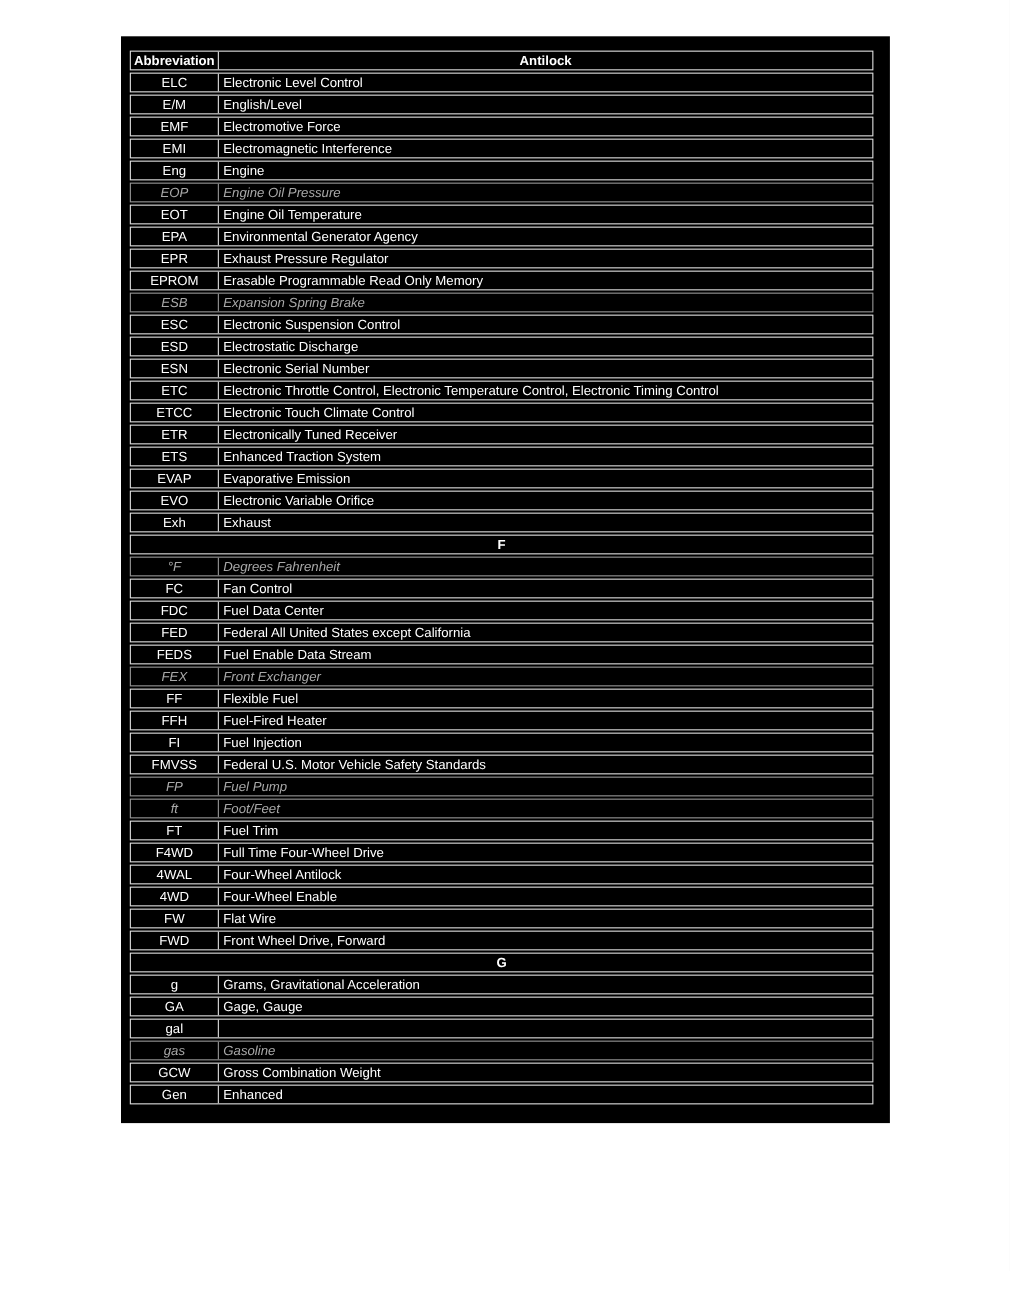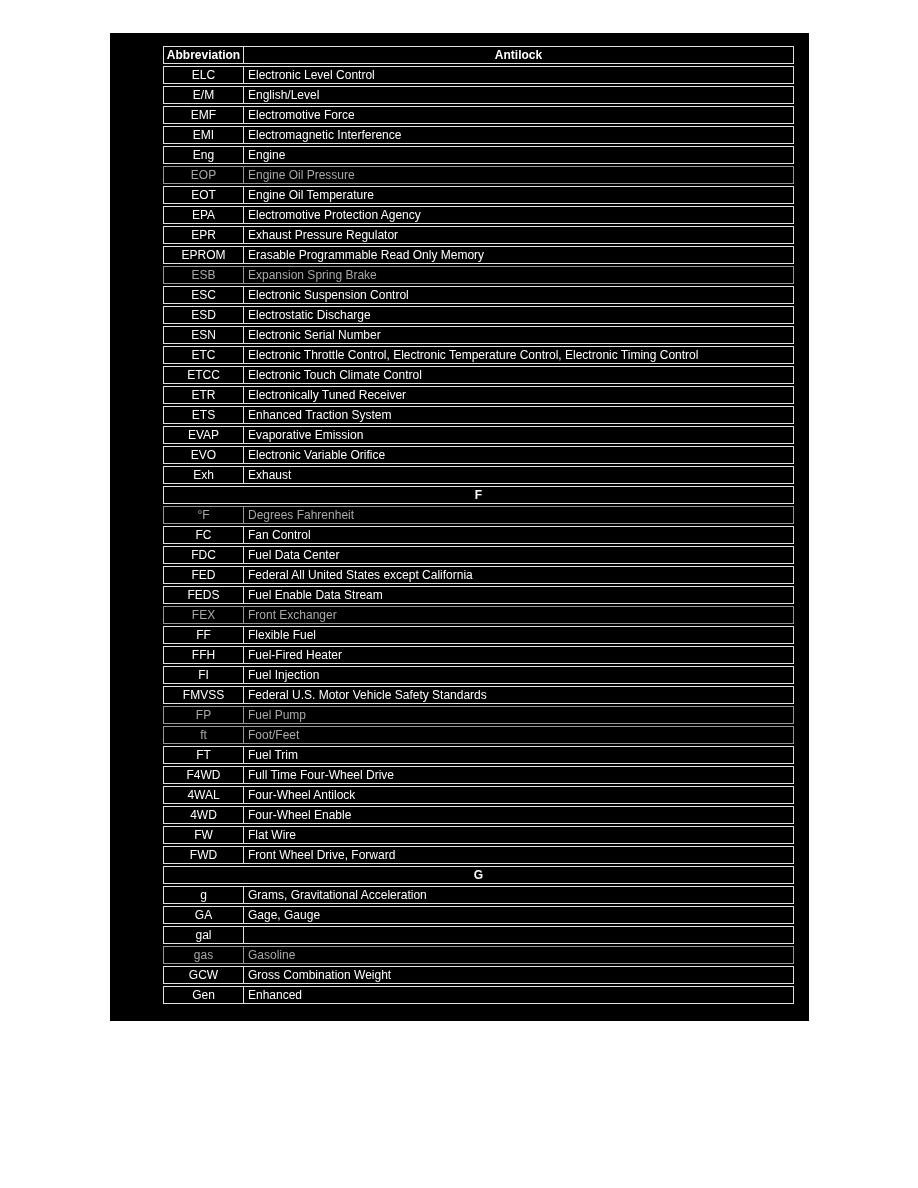--- a/index.html
+++ b/index.html
@@ -28,21 +28,20 @@
   .row {
     display: flex;
     height: 18px;
     margin-bottom: 2px;
     border: 1px solid var(--border, #e0e0e0);
     box-sizing: border-box;
     color: var(--text, #ffffff);
     font-size: 12px;
     line-height: 16px;
     background: var(--tbl-bg, #000000);
-    margin-left: 45px;
   }
   .cell-abbr {
     width: 80px;
     box-sizing: border-box;
     border-right: 1px solid var(--border, #e0e0e0);
     text-align: center;
     white-space: nowrap;
     overflow: hidden;
   }
   .cell-meaning {
@@ -60,20 +59,21 @@
     padding-left: 0;
   }
   .cell-section {
     flex: 1;
     text-align: center;
     font-weight: bold;
   }
   .row.dim {
     color: #a9a9a9;
     border-color: #989898;
+    font-style: italic;
   }
   .row.dim .cell-abbr {
     border-right-color: #989898;
   }
 </style>
 </head>
 <body>
 
 <div class="page">
   <div class="frame">
@@ -105,21 +105,21 @@
         <div class="row dim">
           <div class="cell-abbr">EOP</div>
           <div class="cell-meaning">Engine Oil Pressure</div>
         </div>
         <div class="row">
           <div class="cell-abbr">EOT</div>
           <div class="cell-meaning">Engine Oil Temperature</div>
         </div>
         <div class="row">
           <div class="cell-abbr">EPA</div>
-          <div class="cell-meaning">Electromotive Protection Agency</div>
+          <div class="cell-meaning">Environmental Generator Agency</div>
         </div>
         <div class="row">
           <div class="cell-abbr">EPR</div>
           <div class="cell-meaning">Exhaust Pressure Regulator</div>
         </div>
         <div class="row">
           <div class="cell-abbr">EPROM</div>
           <div class="cell-meaning">Erasable Programmable Read Only Memory</div>
         </div>
         <div class="row dim">

